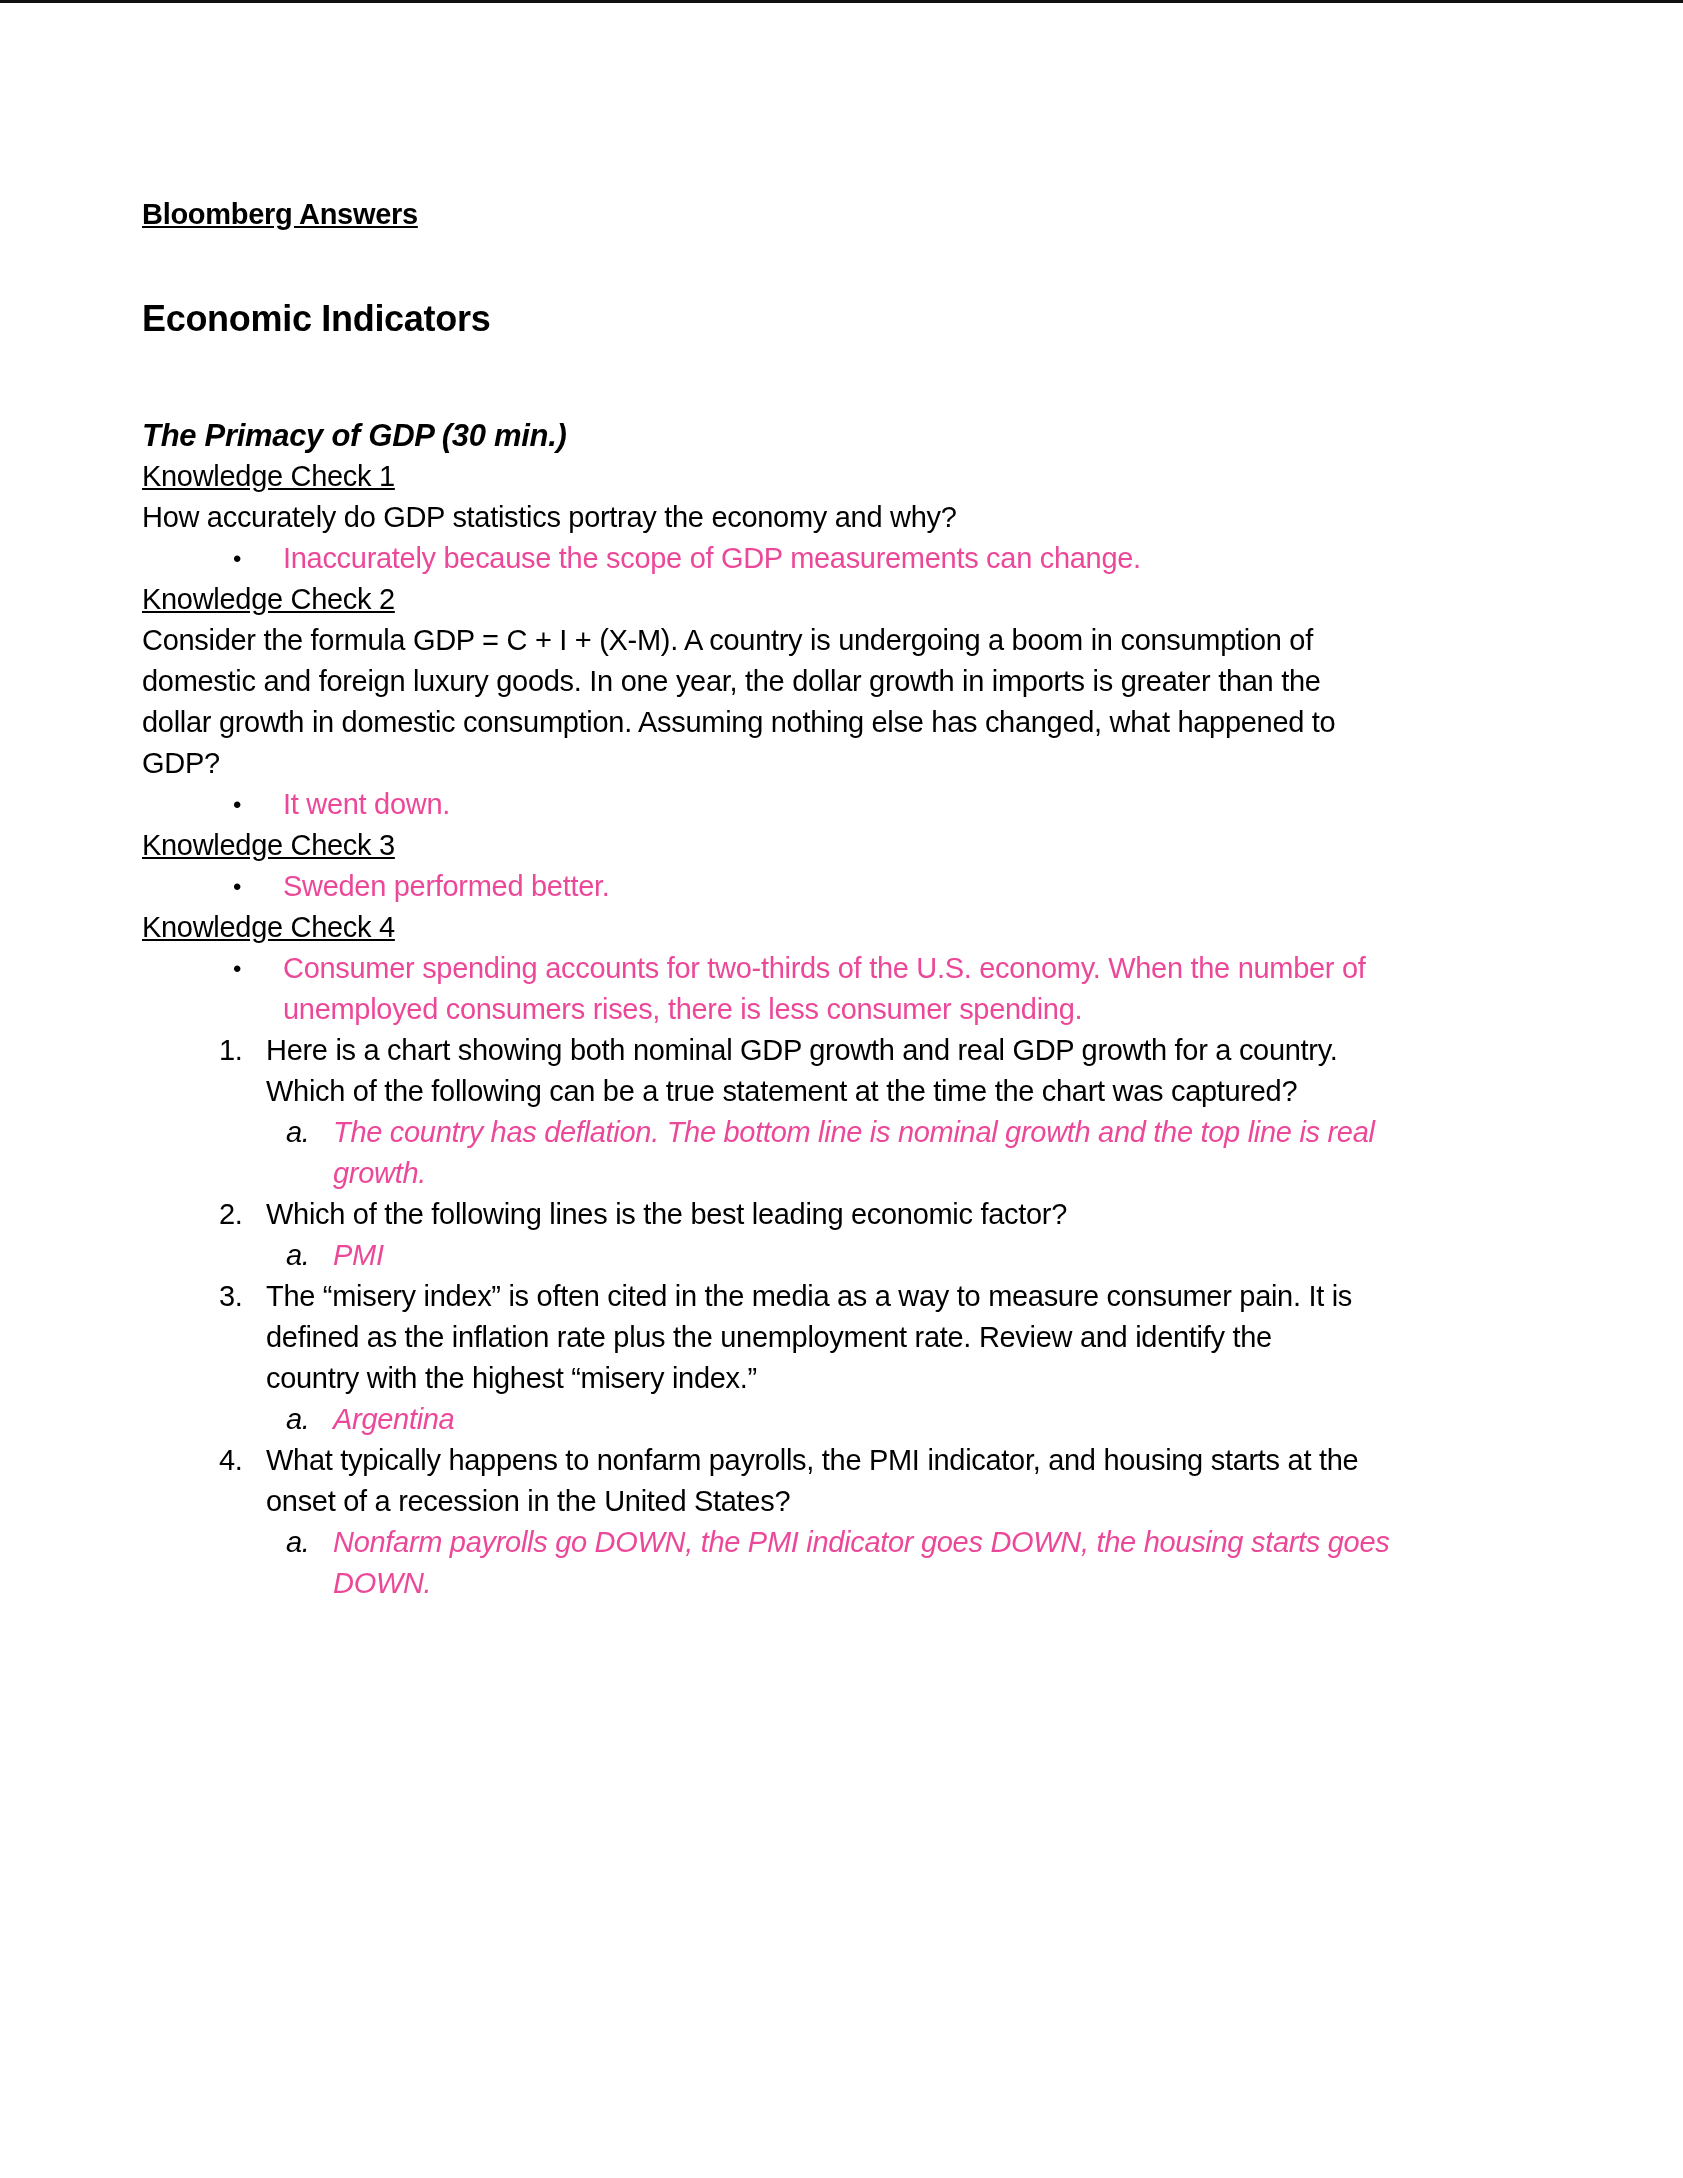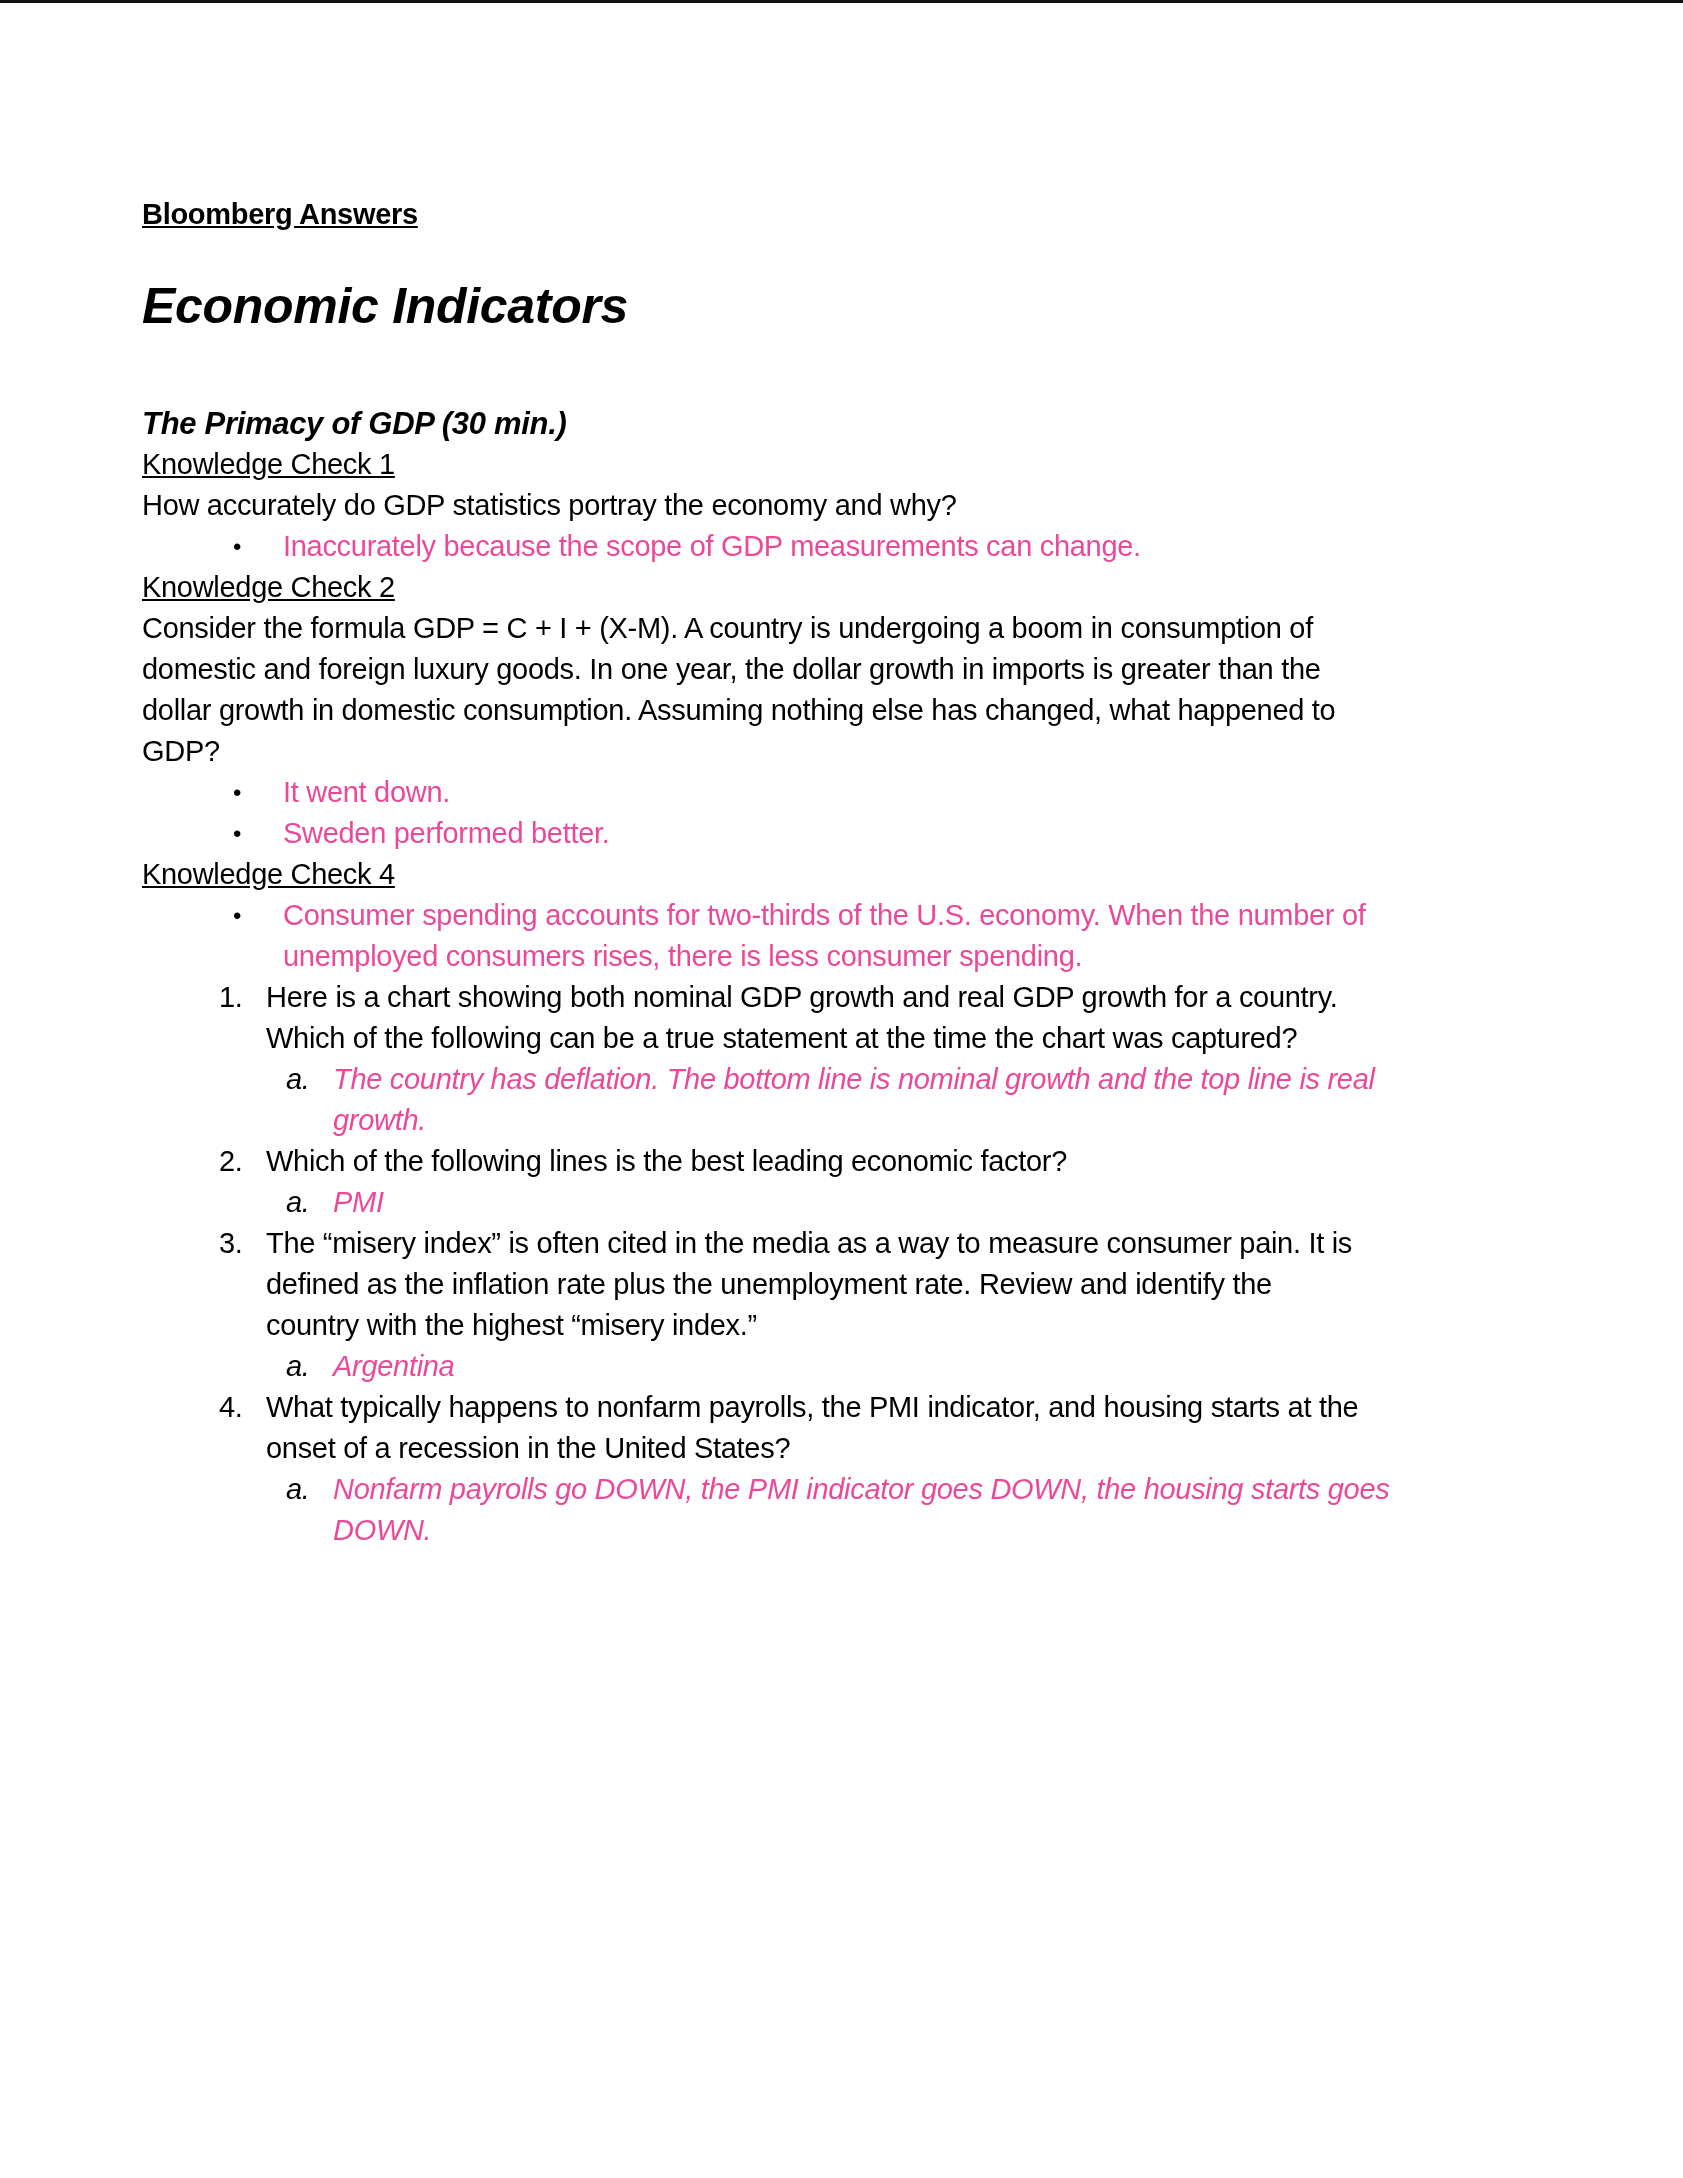--- a/index.html
+++ b/index.html
@@ -26,25 +26,24 @@
     top: 0; left: 0;
     width: 100%;
     height: 3px;
     background: #111111;
   }
   .doc-title {
     font-weight: bold;
     text-decoration: underline;
   }
   .doc-heading {
-    font-size: 50px;
+    font-size: 36px;
     line-height: 55px;
     font-weight: bold;
-    font-style: italic;
-    margin-top: 44px;
+    margin-top: 56px;
   }
   .doc-subheading {
     font-size: 31px;
     font-weight: bold;
     font-style: italic;
     margin-top: 69px;
   }
   .kc-label {
     text-decoration: underline;
   }
@@ -111,20 +110,21 @@
   <div class="kc-label">Knowledge Check 2</div>
   <div class="pre">Consider the formula GDP = C + I + (X-M). A country is undergoing a boom in consumption of
 domestic and foreign luxury goods. In one year, the dollar growth in imports is greater than the
 dollar growth in domestic consumption. Assuming nothing else has changed, what happened to
 GDP?</div>
   <div class="bullet-row">
     <span class="bullet-marker">•</span>
     <span class="green pre">It went down.</span>
   </div>
 
+  <div class="kc-label">Knowledge Check 3</div>
   <div class="bullet-row">
     <span class="bullet-marker">•</span>
     <span class="green pre">Sweden performed better.</span>
   </div>
 
   <div class="kc-label">Knowledge Check 4</div>
   <div class="bullet-row">
     <span class="bullet-marker">•</span>
     <span class="green pre">Consumer spending accounts for two-thirds of the U.S. economy. When the number of
 unemployed consumers rises, there is less consumer spending.</span>

